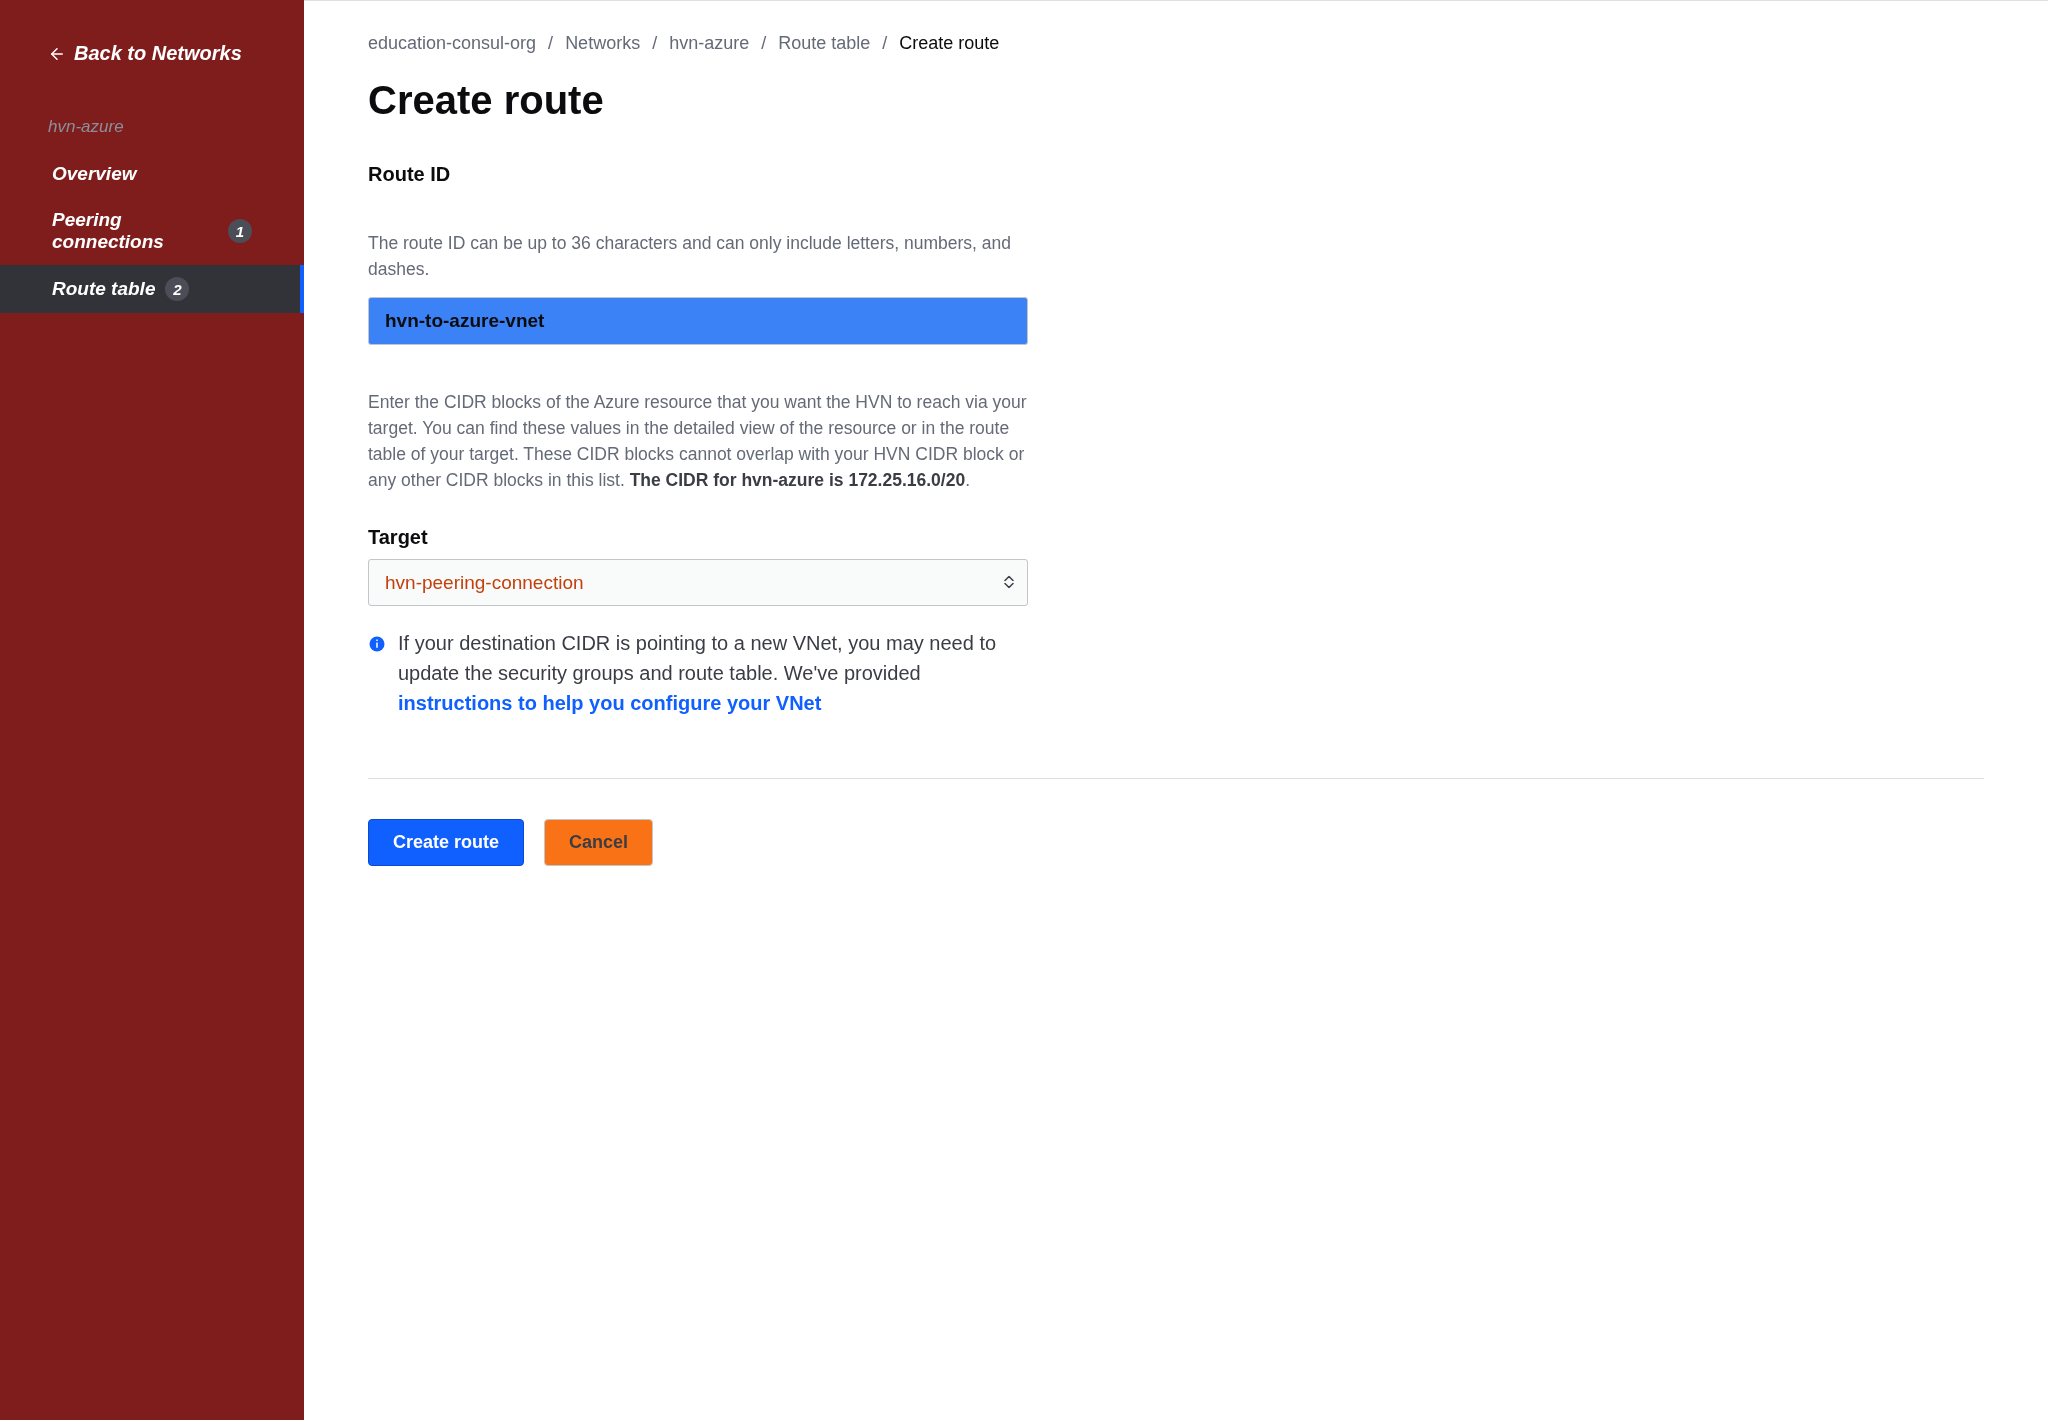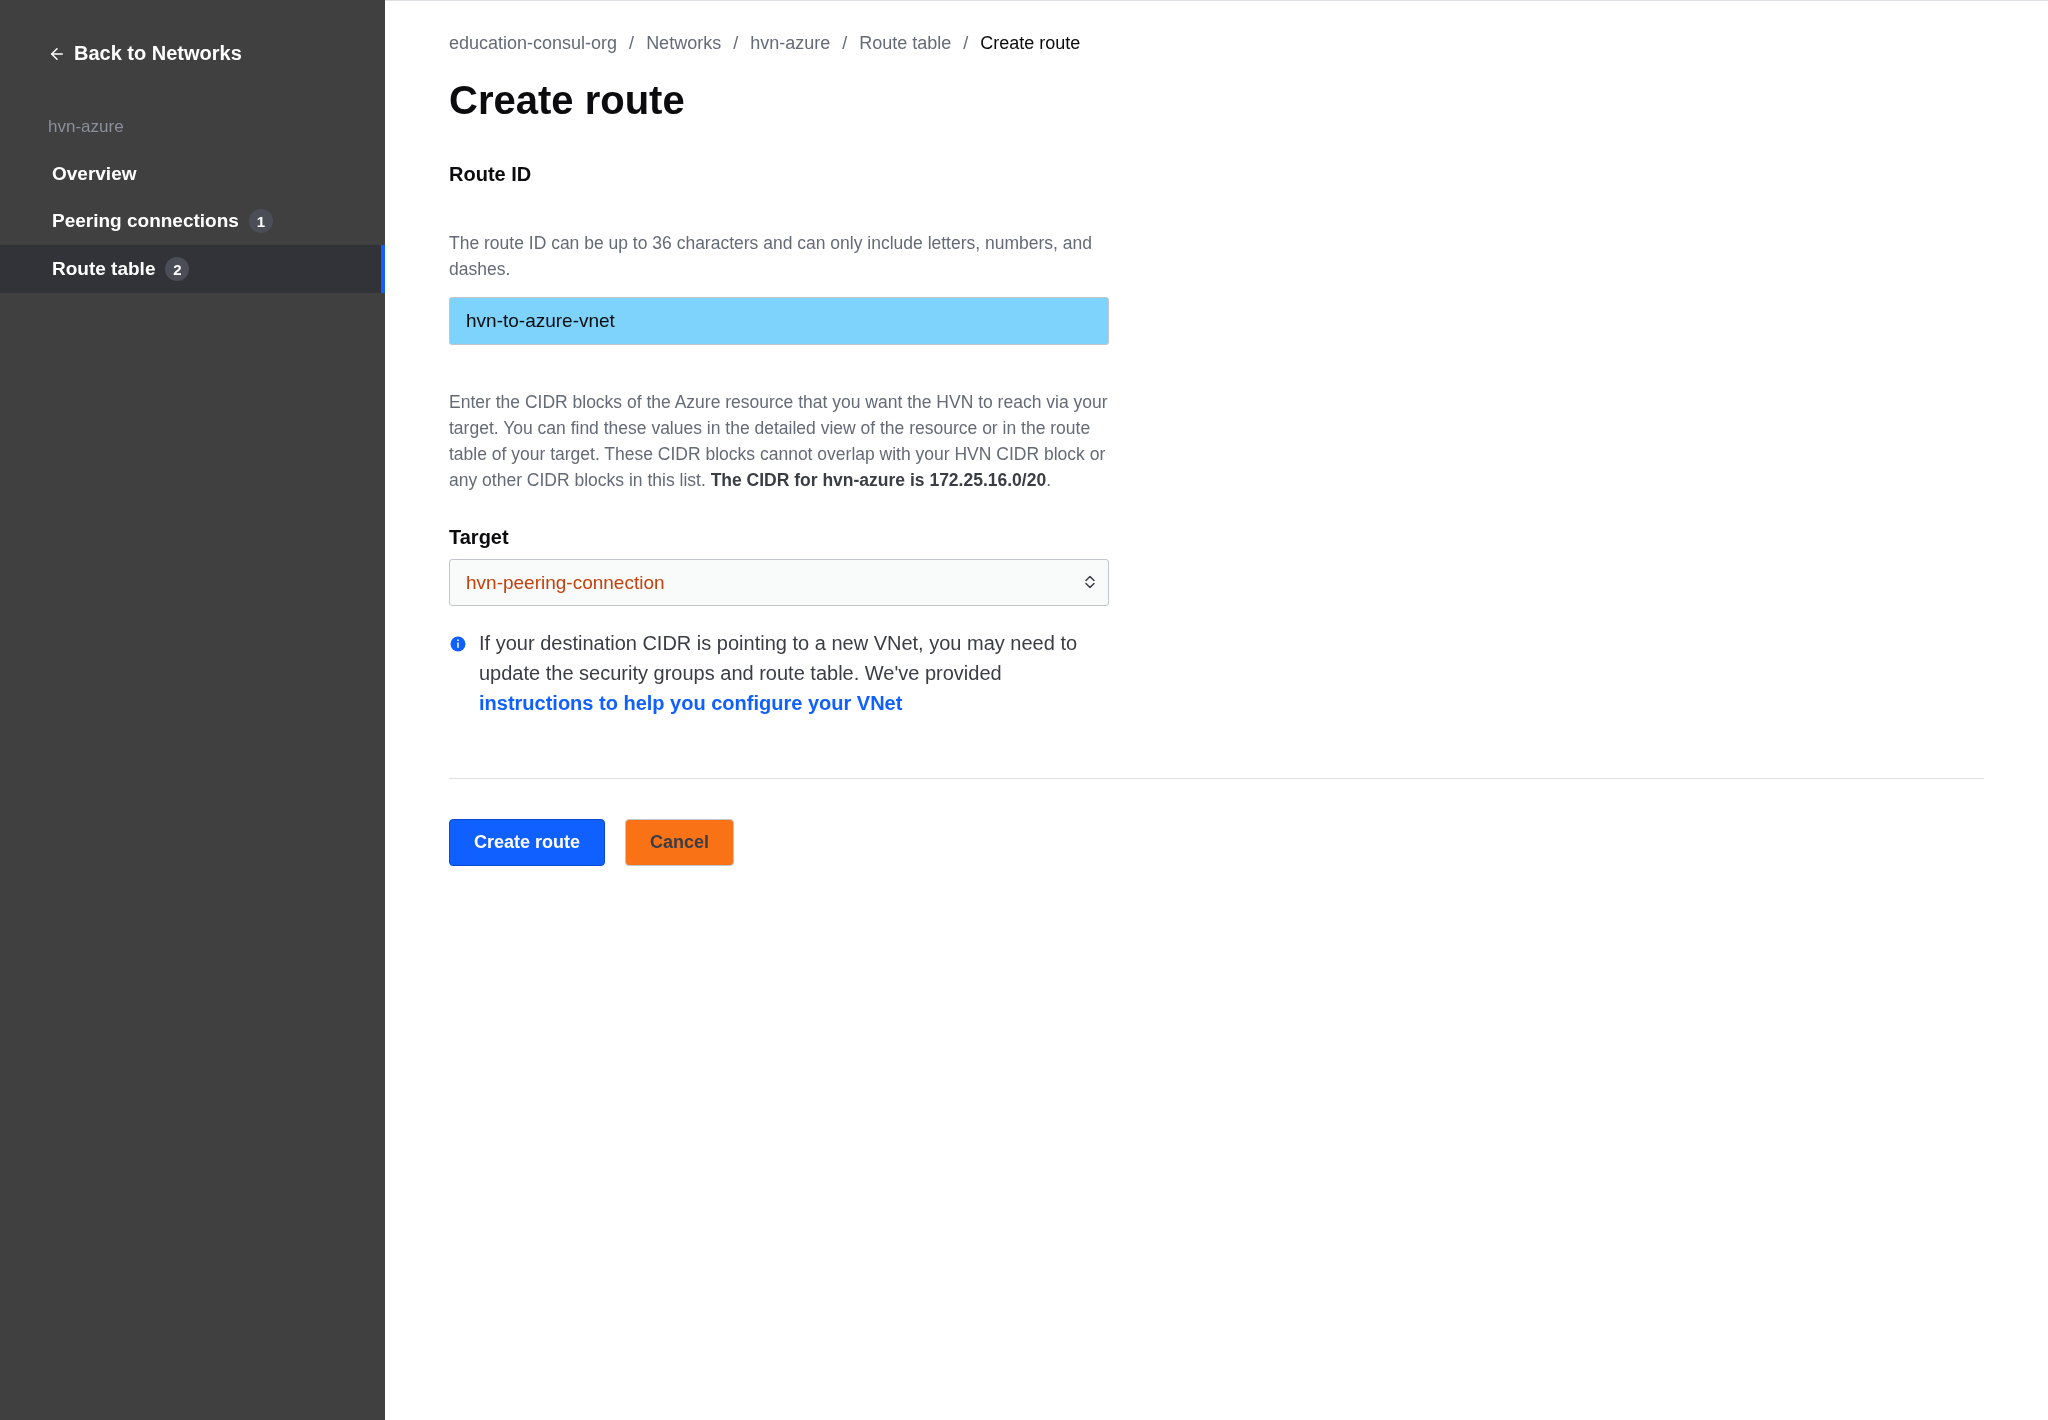--- a/index.html
+++ b/index.html
@@ -8,25 +8,26 @@
       box-sizing: border-box;
     }
     body {
       font-family: -apple-system, BlinkMacSystemFont, "Segoe UI", Helvetica, Arial, sans-serif;
       display: flex;
       height: 100vh;
       background: #fff;
       color: #0c0c0e;
     }
     .sidebar {
-      width: 385px;
-      background: #404040;
+      width: 304px;
+      background: #7f1d1d;
       color: #dedfe3;
       padding-top: 30px;
       flex-shrink: 0;
+      font-style: italic;
     }
     .back-link {
       display: flex;
       align-items: center;
       padding: 12px 48px;
       font-size: 20px;
       font-weight: 600;
       color: #fff;
       cursor: pointer;
     }
@@ -120,21 +121,22 @@
       font-weight: 700;
       color: #3b3d45;
     }
     .text-input {
       width: 100%;
       padding: 12px 16px;
       font-size: 19px;
       border: 1px solid #c2c5cb;
       border-radius: 3px;
       color: #0c0c0e;
-      background: #7dd3fc;
+      background: #3b82f6;
+      font-weight: bold;
     }
     .select-wrapper {
       position: relative;
       width: 100%;
     }
     .select-input {
       width: 100%;
       padding: 12px 40px 12px 16px;
       font-size: 19px;
       border: 1px solid #c2c5cb;

